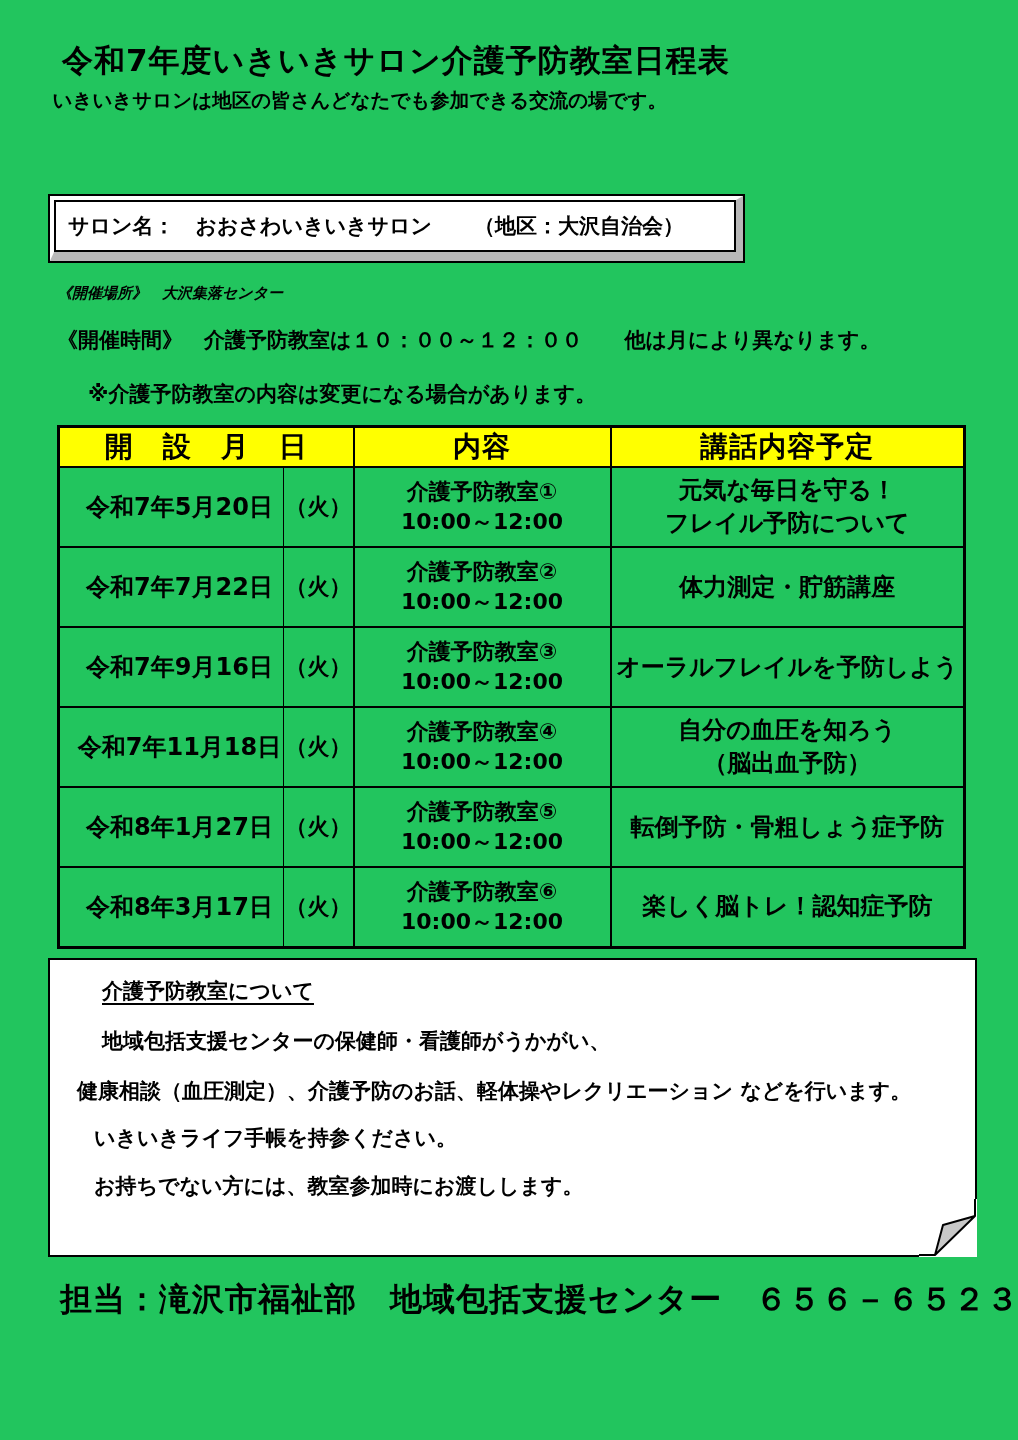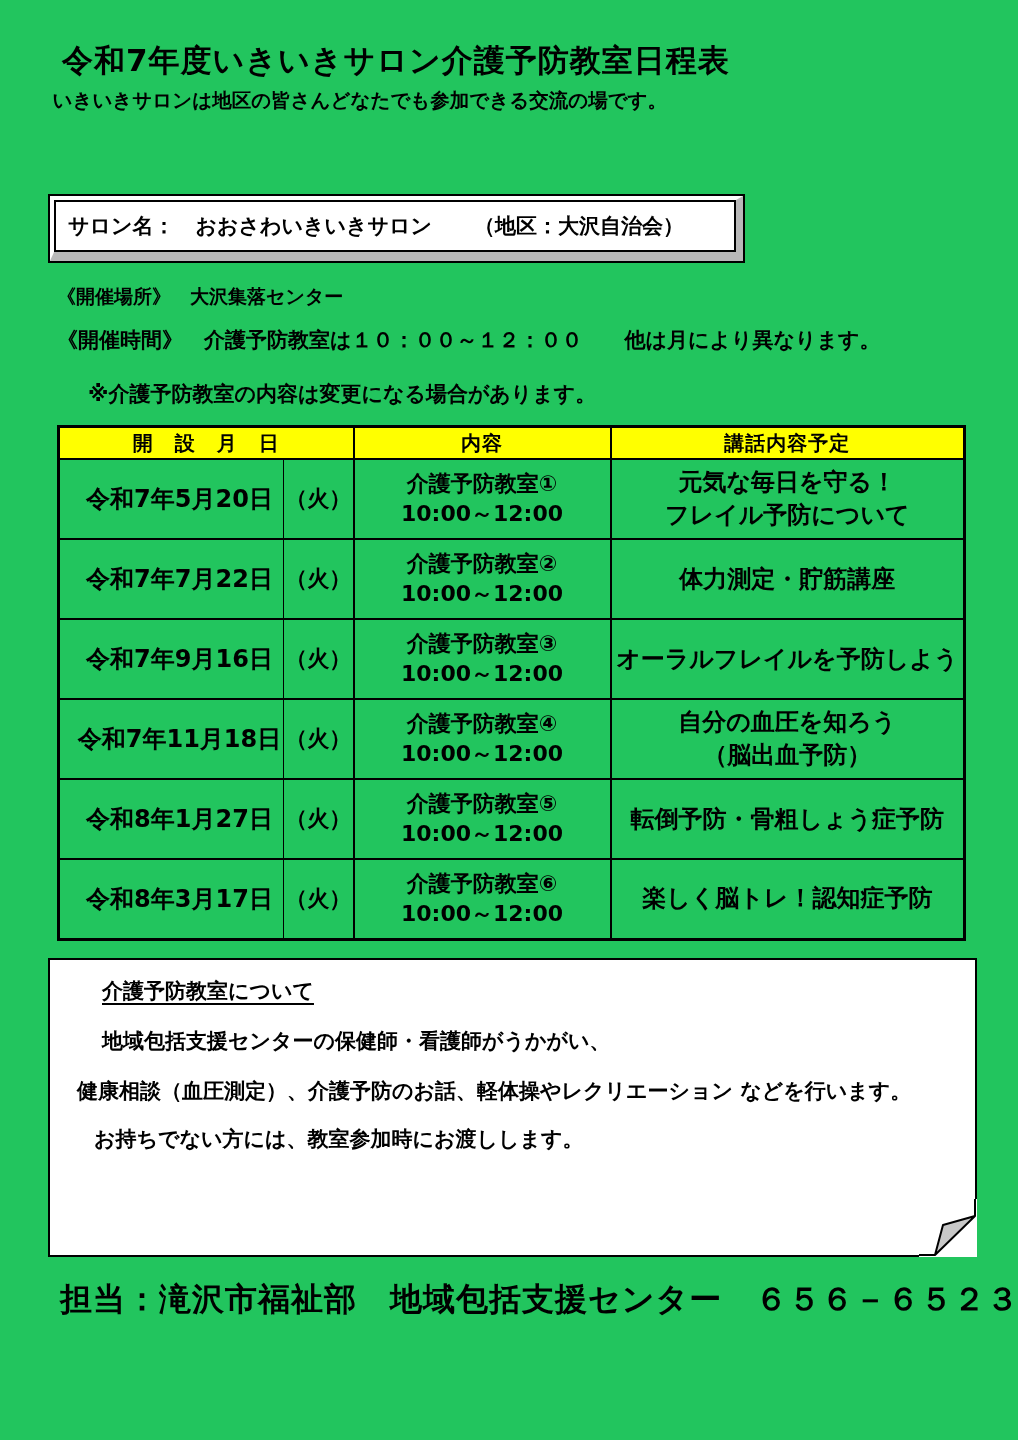--- a/index.html
+++ b/index.html
@@ -9,27 +9,27 @@
     font-weight:700; color:#000; overflow:hidden;
   }
   .title { position:absolute; left:62px; top:40px; font-size:31px; letter-spacing:1px; white-space:nowrap; }
   .intro { position:absolute; left:33px; top:88px; font-size:19.5px; line-height:26px; }
   .intro div { white-space:pre; }
 
   .salon-outer { position:absolute; left:48px; top:194px; width:693px; border:2px solid #000; background:#fff; }
   .salon-mid { border-top:4px solid #fff; border-left:4px solid #fff; border-right:7px solid #b8b8b8; border-bottom:9px solid #b8b8b8; }
   .salon-inner { border:2px solid #000; background:#fff; padding:10px 12px; font-size:21px; white-space:pre; }
 
-  .venue { position:absolute; left:57px; top:284px; font-size:19px; white-space:pre; }
+  .venue { position:absolute; left:57px; top:284px; font-size:15px; white-space:pre;font-style:italic; }
   .hours { position:absolute; left:57px; top:326px; font-size:21px; white-space:pre; }
   .note  { position:absolute; left:88px; top:380px; font-size:21px; white-space:pre; }
 
   table.schedule { position:absolute; left:57px; top:425px; width:906px; border-collapse:collapse; table-layout:fixed; border:3px solid #000; }
   .schedule th, .schedule td { border:2px solid #000; padding:0; text-align:center; vertical-align:middle; font-weight:700; }
-  .schedule th { background:#ffff00; font-size:20px; height:30px; letter-spacing:1px; }
+  .schedule th { background:#ffff00; font-size:28px; height:30px; letter-spacing:1px; }
   .schedule tr.body-row { height:80px; }
   .schedule td.c-date { font-size:24px; border-right-width:1px;padding-left:16px; }
   .schedule td.c-day  { font-size:22px; border-left-width:1px; }
   .schedule td.c-content { font-size:22px; white-space:pre-line; line-height:30px; }
   .schedule td.c-topic   { font-size:24px; white-space:pre-line; line-height:33px; }
   col.w-date{width:225px;} col.w-day{width:70px;} col.w-content{width:257px;} col.w-topic{width:354px;}
 
   .info-box { position:absolute; left:48px; top:958px; width:925px; height:295px; border:2px solid #000; background:#fff; font-size:21px; }
   .ib-heading { margin:17px 0 0 52px; }
   .ib-heading span { text-decoration:underline; text-underline-offset:5px; }
@@ -122,20 +122,21 @@
 10:00～12:00</td>
         <td class="c-topic">楽しく脳トレ！認知症予防</td>
       </tr>
     </tbody>
   </table>
 
   <div class="info-box">
     <div class="ib-heading"><span>介護予防教室について</span></div>
     <div class="ib-l1">地域包括支援センターの保健師・看護師がうかがい、</div>
     <div class="ib-l2">健康相談（血圧測定）、介護予防のお話、軽体操やレクリエーション などを行います。</div>
+    <div class="ib-l3">いきいきライフ手帳を持参ください。</div>
     <div class="ib-l4">お持ちでない方には、教室参加時にお渡しします。</div>
     <svg class="fold-svg" viewBox="0 0 58 58" aria-hidden="true">
       <rect x="0" y="0" width="58" height="58" fill="#ffffff"></rect>
       <line x1="56" y1="0" x2="56" y2="17" stroke="#000" stroke-width="2"></line>
       <line x1="0" y1="56" x2="16" y2="56" stroke="#000" stroke-width="2"></line>
       <polygon points="56,17 24,26 16,56" fill="#c8c8c8" stroke="#000" stroke-width="2" stroke-linejoin="round"></polygon>
     </svg>
   </div>
 
   <div class="footer">担当：滝沢市福祉部　地域包括支援センター　６５６－６５２３</div>

